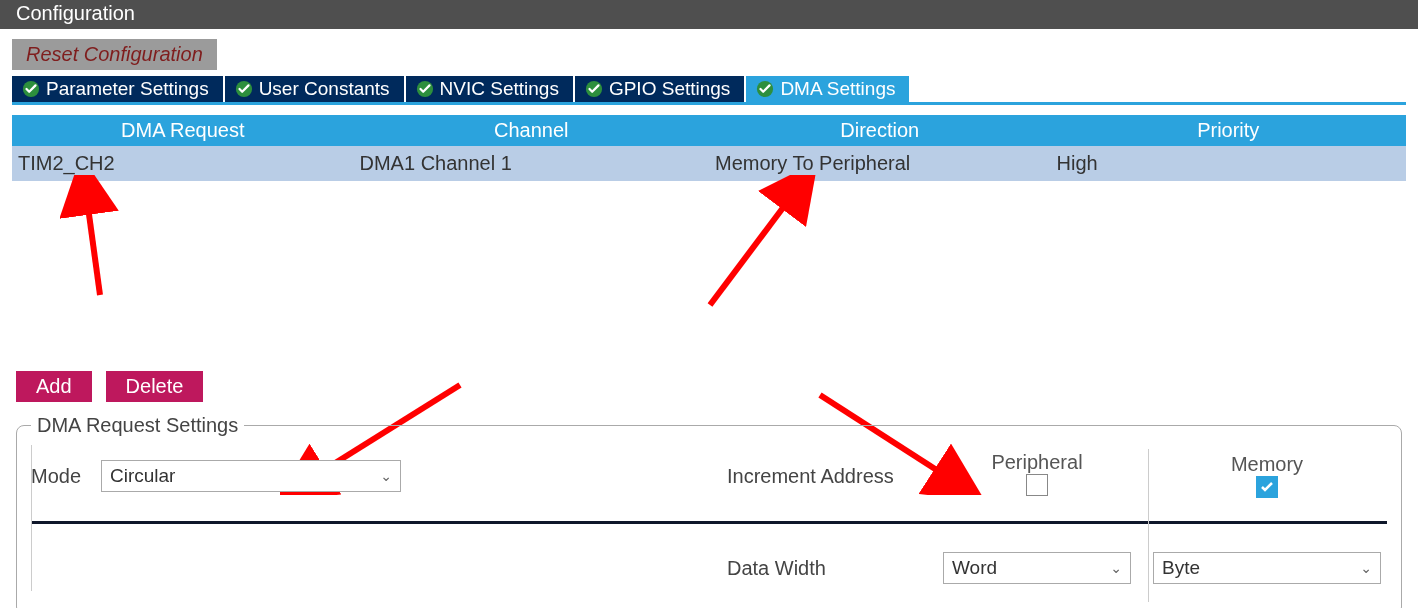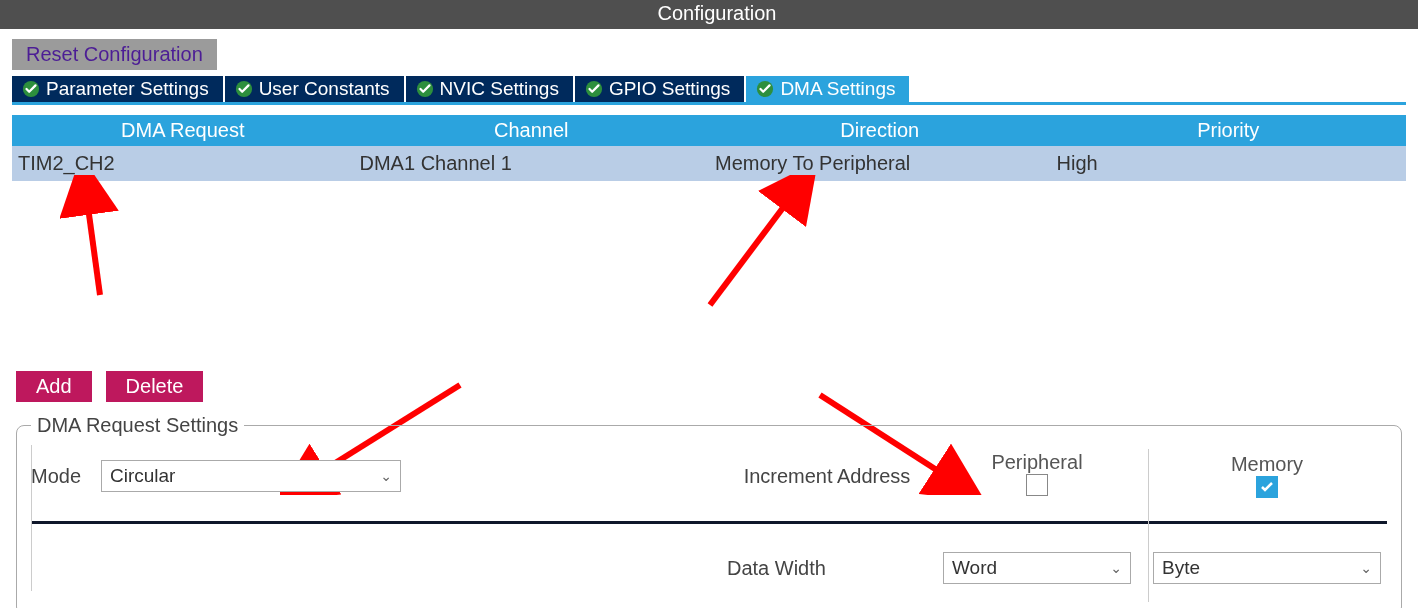--- a/index.html
+++ b/index.html
@@ -7,34 +7,34 @@
     margin: 0;
     font-family: "Segoe UI", Arial, sans-serif;
     font-size: 18px;
     color: #333;
     background: #fff;
     width: 1418px;
   }
   .titlebar {
     background: #4f4f4f;
     color: #fff;
-    text-align: center;
     padding: 2px 0 4px 16px;
     font-size: 20px;
   }
   .toolbar {
     padding: 10px 12px 6px 12px;
   }
   .btn-reset {
     background: #9b9b9b;
-    color: #4c1d95;
+    color: #7f1d1d;
     border: none;
     padding: 4px 14px;
     font-size: 20px;
     cursor: pointer;
+    font-style: italic;
   }
   .tabs {
     display: flex;
     gap: 2px;
     padding: 0 12px;
     align-items: stretch;
   }
   .tab {
     background: #002a5c;
     color: #fff;
@@ -312,21 +312,21 @@
   <fieldset class="settings">
     <legend>DMA Request Settings</legend>
 
     <div class="settings-top">
       <span class="lbl">Mode</span>
       <div class="select">
         <span>Circular</span>
         <span class="chev">⌄</span>
       </div>
       <span></span>
-      <span class="lbl" style="text-align:center">Increment Address</span>
+      <span class="lbl" style="text-align:left">Increment Address</span>
       <span class="col-head">
         <span>Peripheral</span><br>
         <span class="chk">
           
         </span>
       </span>
       <span class="col-head">
         <span>Memory</span><br>
         <span class="chk checked">
           <svg viewBox="0 0 16 16">

